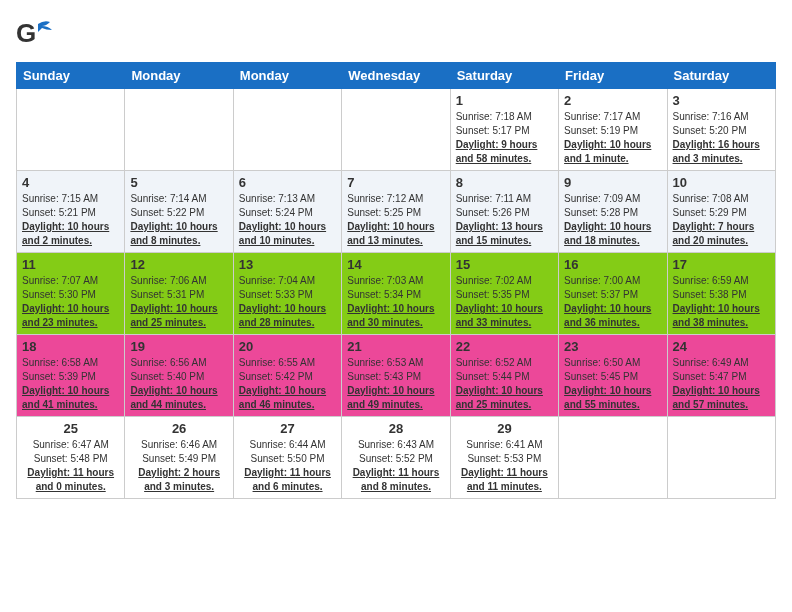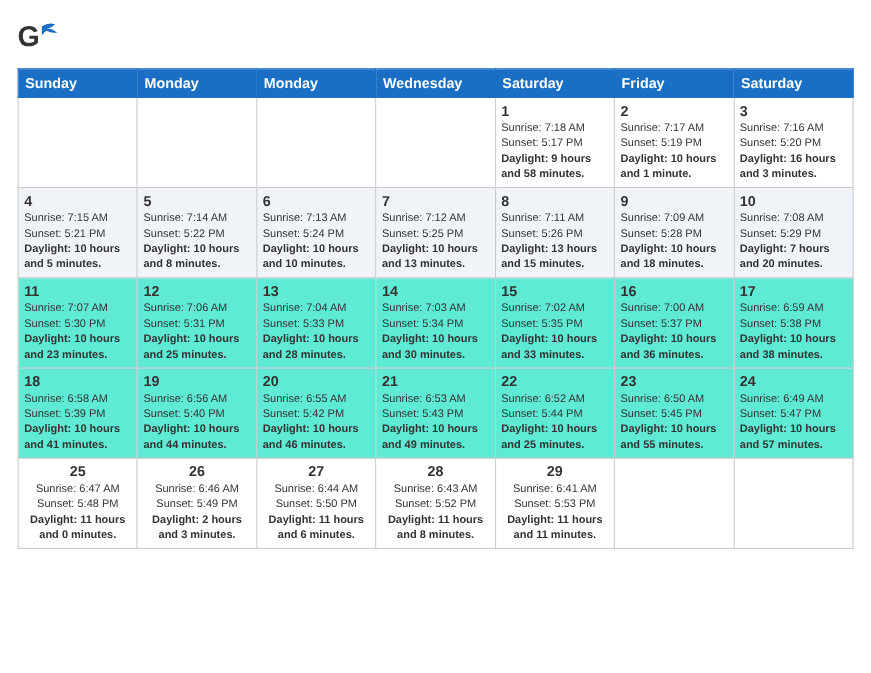--- a/index.html
+++ b/index.html
@@ -62,20 +62,21 @@
       margin-bottom: 2px;
     }
     .day-info {
       font-size: 10px;
       color: #333;
       line-height: 1.4;
     }
     .daylight-label {
       font-weight: bold;
       font-size: 10px;
+      text-decoration: underline;
     }
     tr:nth-child(even) { background: #f7f9fc; }
     tr:nth-child(odd) { background: #fff; }
     tr:first-child th { background: #1a6fc4; }
   </style>
 </head>
 <body>
 
 <div class="header">
   <div class="logo">
@@ -122,21 +123,21 @@
           <div class="day-info">Sunrise: 7:17 AM<br>Sunset: 5:19 PM<br><span class="daylight-label">Daylight: 10 hours and 1 minute.</span></div>
         </td>
         <td>
           <span class="day-num">3</span>
           <div class="day-info">Sunrise: 7:16 AM<br>Sunset: 5:20 PM<br><span class="daylight-label">Daylight: 16 hours and 3 minutes.</span></div>
         </td>
       </tr>
       <tr style="background: rgb(240, 244, 249);">
         <td>
           <span class="day-num">4</span>
-          <div class="day-info">Sunrise: 7:15 AM<br>Sunset: 5:21 PM<br><span class="daylight-label">Daylight: 10 hours and 5 minutes.</span></div>
+          <div class="day-info">Sunrise: 7:15 AM<br>Sunset: 5:21 PM<br><span class="daylight-label">Daylight: 10 hours and 2 minutes.</span></div>
         </td>
         <td>
           <span class="day-num">5</span>
           <div class="day-info">Sunrise: 7:14 AM<br>Sunset: 5:22 PM<br><span class="daylight-label">Daylight: 10 hours and 8 minutes.</span></div>
         </td>
         <td>
           <span class="day-num">6</span>
           <div class="day-info">Sunrise: 7:13 AM<br>Sunset: 5:24 PM<br><span class="daylight-label">Daylight: 10 hours and 10 minutes.</span></div>
         </td>
         <td>
@@ -149,21 +150,21 @@
         </td>
         <td>
           <span class="day-num">9</span>
           <div class="day-info">Sunrise: 7:09 AM<br>Sunset: 5:28 PM<br><span class="daylight-label">Daylight: 10 hours and 18 minutes.</span></div>
         </td>
         <td>
           <span class="day-num">10</span>
           <div class="day-info">Sunrise: 7:08 AM<br>Sunset: 5:29 PM<br><span class="daylight-label">Daylight: 7 hours and 20 minutes.</span></div>
         </td>
       </tr>
-      <tr style="background: #5eead4;">
+      <tr style="background: #84cc16;">
         <td>
           <span class="day-num">11</span>
           <div class="day-info">Sunrise: 7:07 AM<br>Sunset: 5:30 PM<br><span class="daylight-label">Daylight: 10 hours and 23 minutes.</span></div>
         </td>
         <td>
           <span class="day-num">12</span>
           <div class="day-info">Sunrise: 7:06 AM<br>Sunset: 5:31 PM<br><span class="daylight-label">Daylight: 10 hours and 25 minutes.</span></div>
         </td>
         <td>
           <span class="day-num">13</span>
@@ -179,21 +180,21 @@
         </td>
         <td>
           <span class="day-num">16</span>
           <div class="day-info">Sunrise: 7:00 AM<br>Sunset: 5:37 PM<br><span class="daylight-label">Daylight: 10 hours and 36 minutes.</span></div>
         </td>
         <td>
           <span class="day-num">17</span>
           <div class="day-info">Sunrise: 6:59 AM<br>Sunset: 5:38 PM<br><span class="daylight-label">Daylight: 10 hours and 38 minutes.</span></div>
         </td>
       </tr>
-      <tr style="background: #5eead4; border-radius: 14px;">
+      <tr style="background: #ec4899; border-radius: 14px;">
         <td>
           <span class="day-num">18</span>
           <div class="day-info">Sunrise: 6:58 AM<br>Sunset: 5:39 PM<br><span class="daylight-label">Daylight: 10 hours and 41 minutes.</span></div>
         </td>
         <td>
           <span class="day-num">19</span>
           <div class="day-info">Sunrise: 6:56 AM<br>Sunset: 5:40 PM<br><span class="daylight-label">Daylight: 10 hours and 44 minutes.</span></div>
         </td>
         <td>
           <span class="day-num">20</span>

